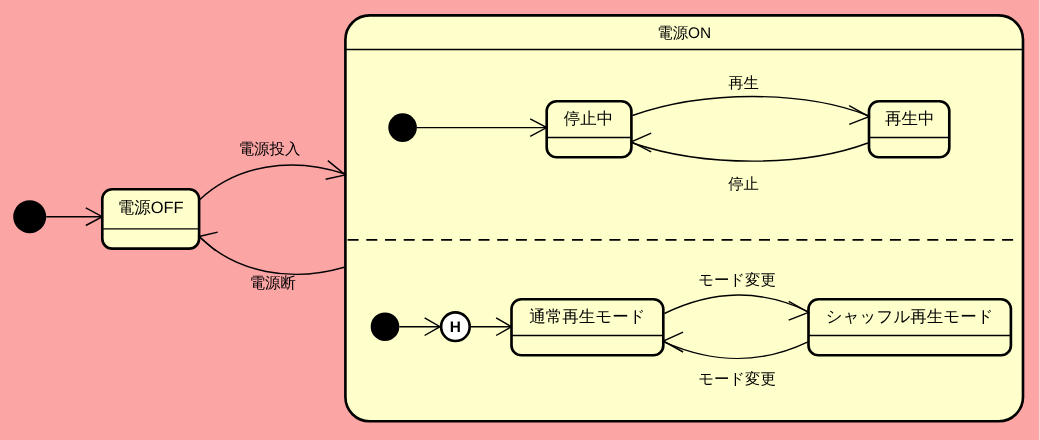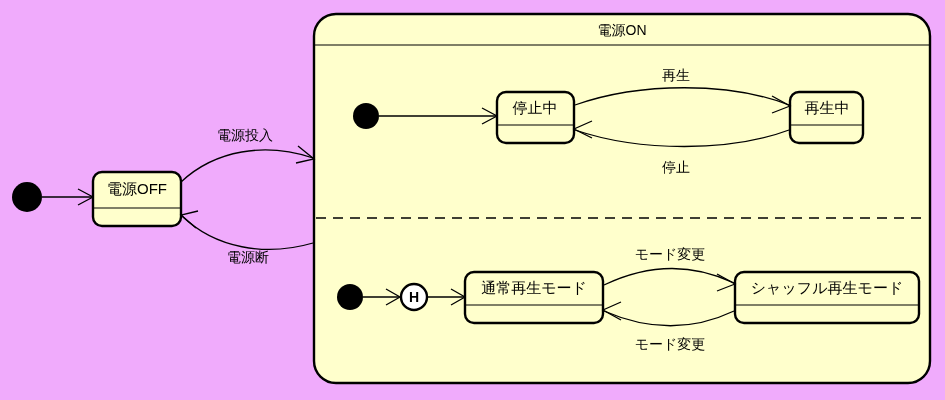--- a/index.html
+++ b/index.html
@@ -7,21 +7,21 @@
     padding: 0;
     background: #ffffff;
   }
   body {
     font-family: "Liberation Sans", "DejaVu Sans", sans-serif;
   }
   #diagram-root {
     position: relative;
     width: 945px;
     height: 400px;
-    background: #f0abfc;
+    background: #fca5a5;
     overflow: hidden;
   }
   #diagram-svg {
     position: absolute;
     left: 0;
     top: 0;
     width: 945px;
     height: 400px;
   }
   .state-label,

